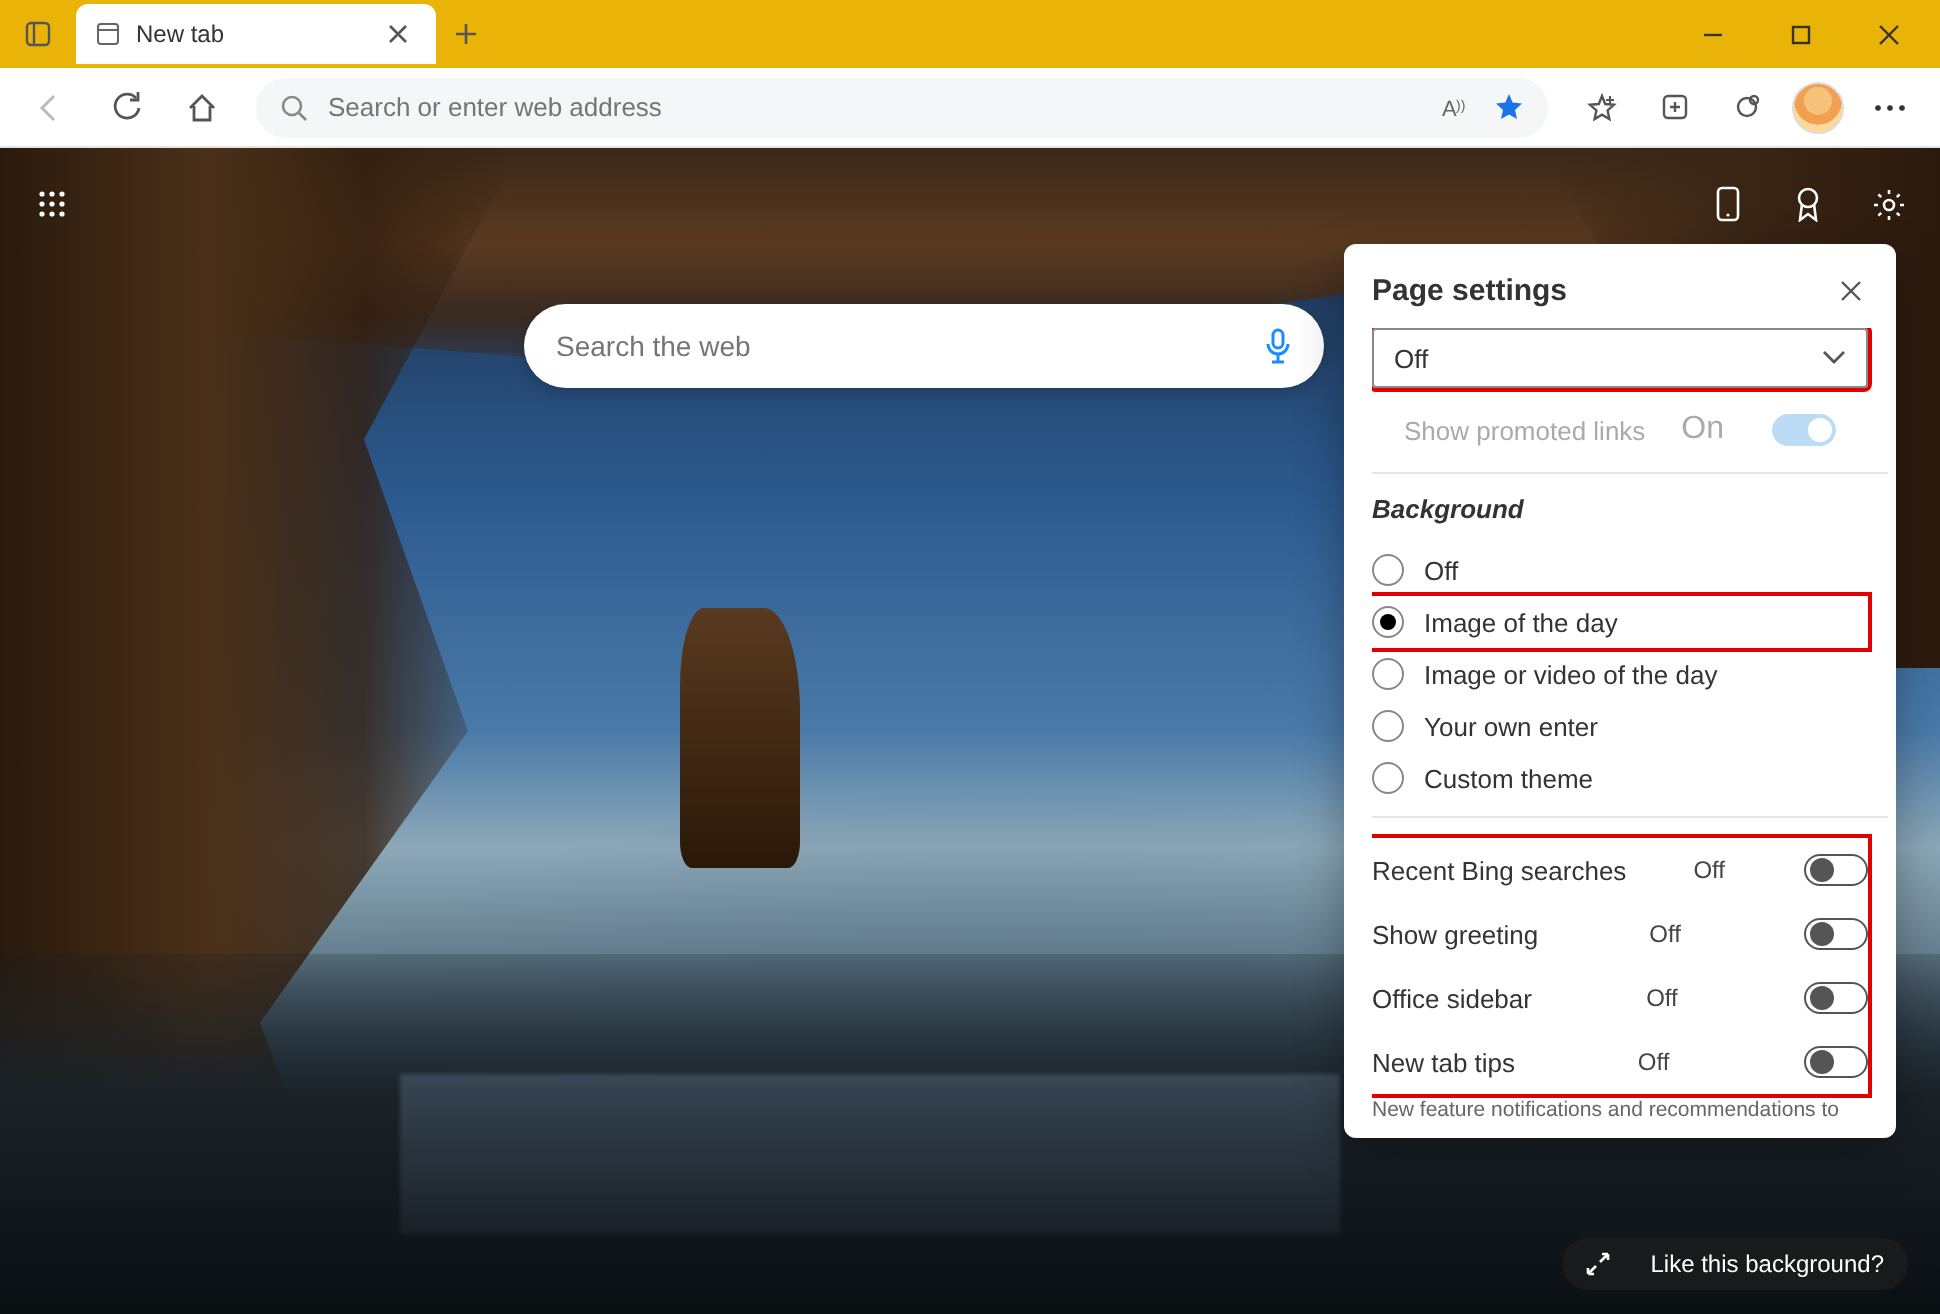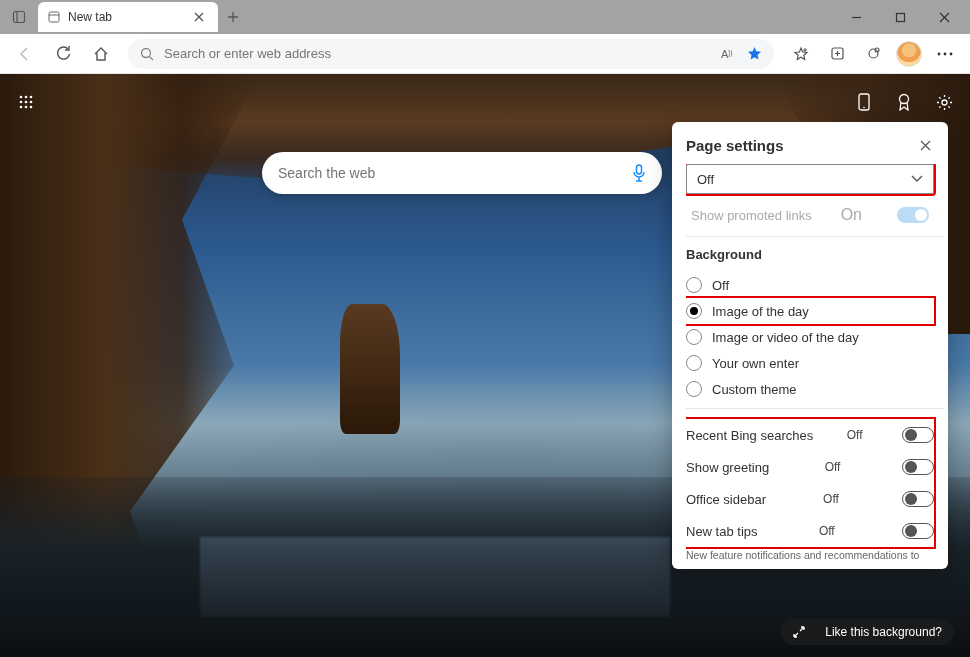--- a/index.html
+++ b/index.html
@@ -1,19 +1,19 @@
 <!DOCTYPE html>
 <html><head>
 <meta charset="utf-8">
 <style>
 * { margin: 0; padding: 0; box-sizing: border-box; font-family: "Segoe UI", Arial, sans-serif; }
 body { width: 970px; height: 657px; background: #fff; overflow: hidden; position: relative; }
 
 
-.titlebar { height: 34px; background: #a3a3a3; display: flex; align-items: center; padding: 0 4px; }
+.titlebar { height: 34px; background: #eab308; display: flex; align-items: center; padding: 0 4px; }
 .tb-btn { width: 30px; height: 30px; display: flex; align-items: center; justify-content: center; color: #555; }
 .tab { display: flex; align-items: center; height: 30px; background: #fff; border-radius: 6px 6px 0 0; padding: 0 10px; margin-left: 4px; gap: 8px; min-width: 180px; font-size: 12px; color: #333; }
 .tab .close { margin-left: auto; width: 18px; height: 18px; display:flex; align-items:center; justify-content:center; color:#555; }
 .window-controls { margin-left: auto; display: flex; }
 .window-controls .wc { width: 44px; height: 30px; display:flex; align-items:center; justify-content:center; color:#333; }
 
 
 .toolbar { height: 40px; background: #fff; display: flex; align-items: center; padding: 0 8px; gap: 4px; border-bottom: 1px solid #e5e5e5; }
 .ico-btn { width: 34px; height: 32px; display:flex; align-items:center; justify-content:center; color:#555; border-radius:4px; }
 .ico-btn.disabled { color: #bbb; }
@@ -47,28 +47,28 @@
 
 
 .panel { position:absolute; top:48px; right:22px; width:276px; background:#fff; border-radius:6px; box-shadow:0 8px 24px rgba(0,0,0,0.3); padding:14px 4px 8px 14px; font-size:13px; color:#333; }
 .panel-head { display:flex; align-items:center; margin-bottom:10px; padding-right:10px; }
 .panel-head h3 { font-size:15px; font-weight:600; }
 .panel-close { margin-left:auto; width:18px; height:18px; display:flex; align-items:center; justify-content:center; color:#555; }
 .scroll-area { max-height: 450px; overflow-y:auto; padding-right:10px; }
 .dropdown { border:1px solid #888; height:30px; display:flex; align-items:center; padding:0 10px; border-radius:2px; }
 .dropdown .chev { margin-left:auto; }
 .hl { outline:2px solid #e00000; outline-offset:0; }
-.disabled-row { display:flex; align-items:center; margin:12px 5px; color:#aaa; }
+.disabled-row { display:flex; align-items:center; margin:12px 16px; color:#aaa; }
 .toggle { width:32px; height:16px; border-radius:8px; background:#bcdcf5; position:relative; margin-left:auto; }
 .toggle.on .knob { right:2px; background:#fff; }
 .toggle .knob { position:absolute; top:2px; width:12px; height:12px; border-radius:50%; }
 .toggle.off { background:#fff; border:1px solid #555; }
 .toggle.off .knob { left:2px; background:#555; top:1px; }
 .sep { border:none; border-top:1px solid #e5e5e5; margin:6px -14px 10px -14px; }
-.section-label { font-weight:600; margin:10px 0; }
+.section-label { font-weight:600; margin:10px 0;font-style:italic; }
 .radio-row { display:flex; align-items:center; gap:10px; padding:5px 0; }
 .radio { width:16px; height:16px; border:1px solid #888; border-radius:50%; display:flex; align-items:center; justify-content:center; }
 .radio.selected::after { content:""; width:8px; height:8px; background:#000; border-radius:50%; }
 .switch-block { margin-top:8px; }
 .switch-row { display:flex; align-items:center; padding:8px 0; }
 .switch-row .state { margin-left:auto; margin-right:6px; font-size:12px; color:#444; }
 .tip-text { font-size:10.5px; color:#666; margin-top:2px; }
 
 
 .like-bg { position:absolute; bottom:12px; right:16px; height:26px; background:rgba(30,30,30,0.7); color:#fff; font-size:12px; border-radius:13px; display:flex; align-items:center; gap:20px; padding:0 12px; }

